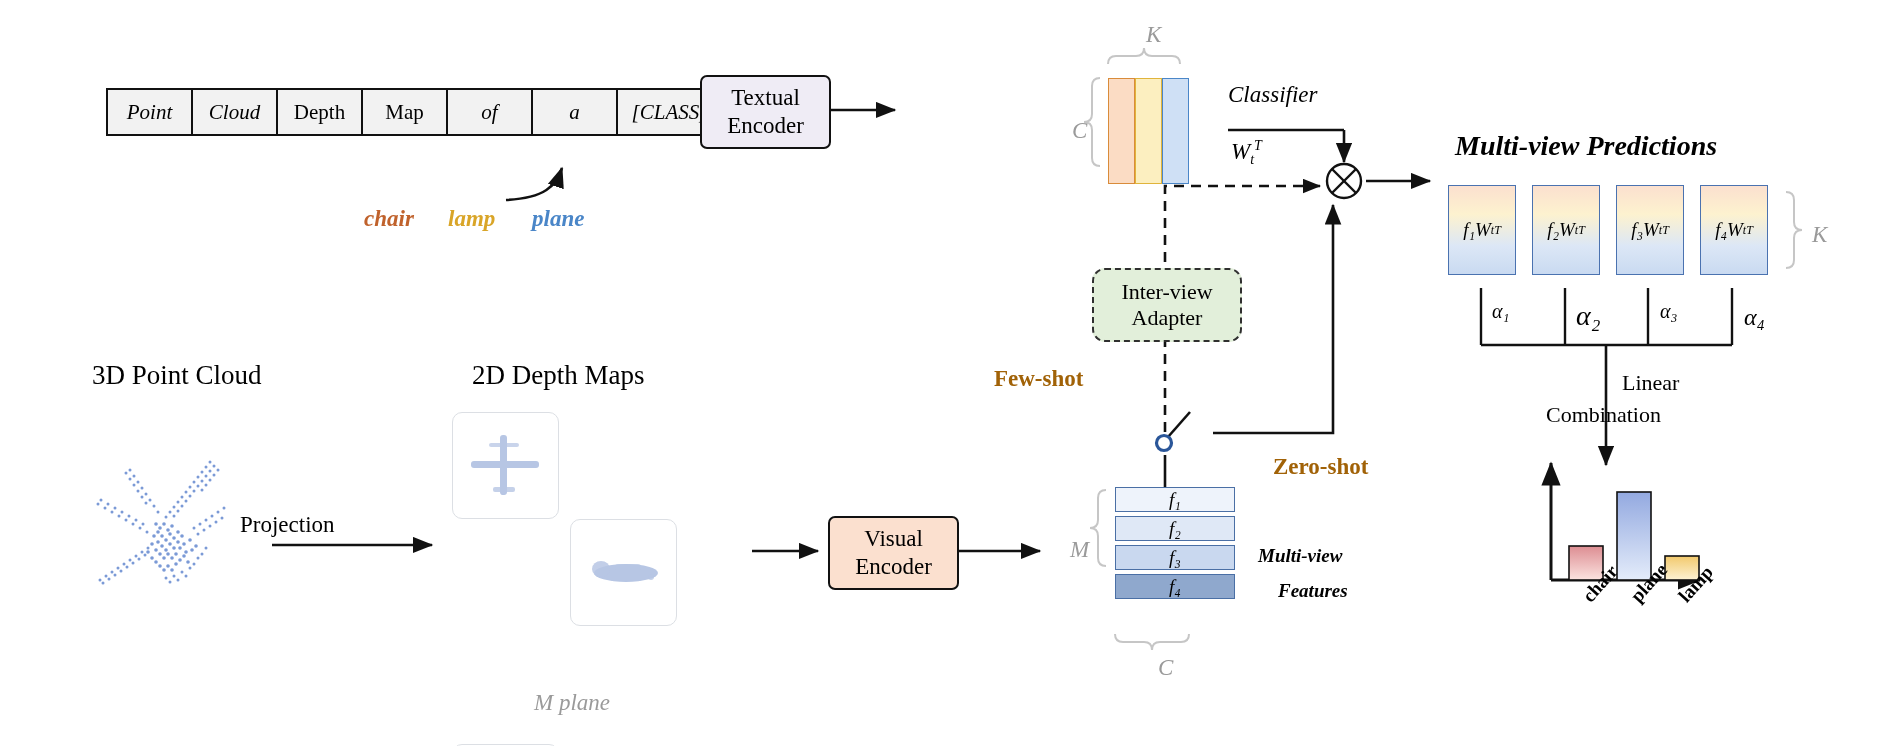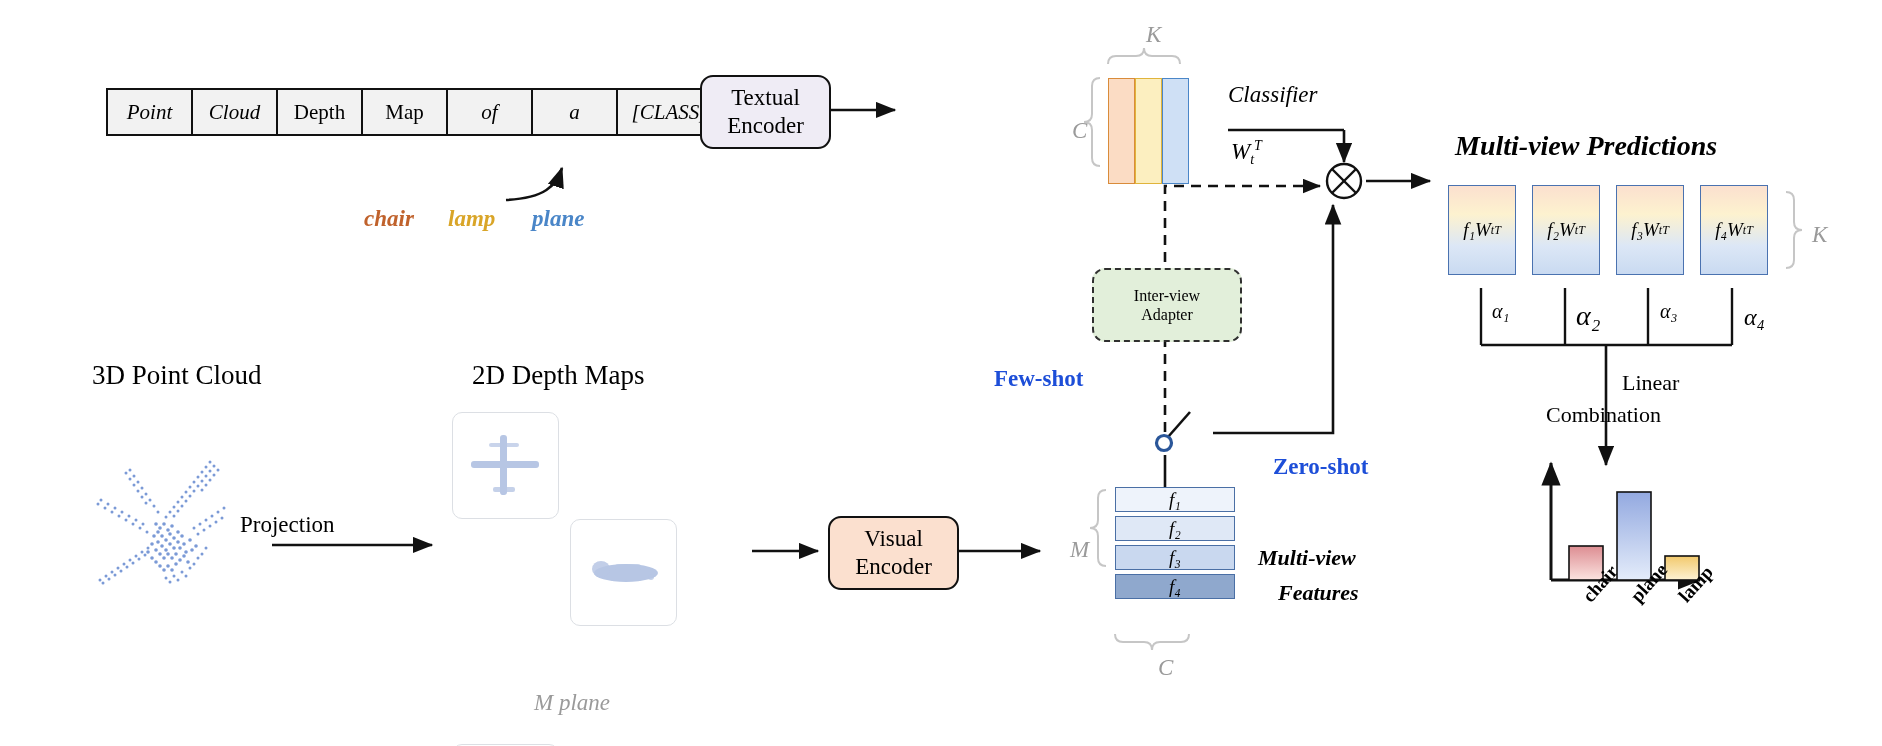--- a/index.html
+++ b/index.html
@@ -8,31 +8,31 @@
   .abs{position:absolute;}
   .it{font-style:italic;}
   
   #prompt-table{left:106px;top:88px;display:flex;border:2.5px solid #111;background:#4c1d95;}
   #prompt-table .cell{border-right:2.5px solid #111;height:44px;display:flex;align-items:center;
      justify-content:center;font-size:21px;background:#f2f2f2;}
   #prompt-table .cell:last-child{border-right:none;}
   
   .classword{font-size:23px;font-style:italic;font-weight:600;}
   
-  .encoder{border:2.6px solid #111;border-radius:13px;display:flex;flex-direction:column;
+  .encoder{border:2.6px solid #111;border-radius:7px;display:flex;flex-direction:column;
      align-items:center;justify-content:center;font-size:23px;line-height:1.22;text-align:center;}
   
   #adapter-box{border:2.4px dashed #2f2f2f;border-radius:13px;background:#e2efda;
      display:flex;flex-direction:column;align-items:center;justify-content:center;
-     font-size:16px;line-height:1.2;text-align:center;}
+     font-size:22px;line-height:1.2;text-align:center;}
   
   .sect-title{font-size:27px;}
-  .gray-label{color:#1d4ed8;font-size:23px;font-weight:bold;}
+  .gray-label{color:#a16207;font-size:23px;font-weight:bold;}
   .gray-it{color:#9a9a9a;font-style:italic;font-size:23px;}
-  .caption-it{font-style:italic;font-weight:bold;font-size:22px;}
+  .caption-it{font-style:italic;font-weight:bold;font-size:19px;}
   
   #classifier-matrix{display:flex;}
   #classifier-matrix div{width:25px;height:104px;}
   
   .tile{width:105px;height:105px;border:1.5px solid #dcdfe4;border-radius:10px;background:#fff;
      position:relative;overflow:hidden;}
   
   .frow{width:118px;height:23px;border:1.6px solid #4a6fa5;display:flex;align-items:center;
      justify-content:center;font-size:19px;font-style:italic;}
   

